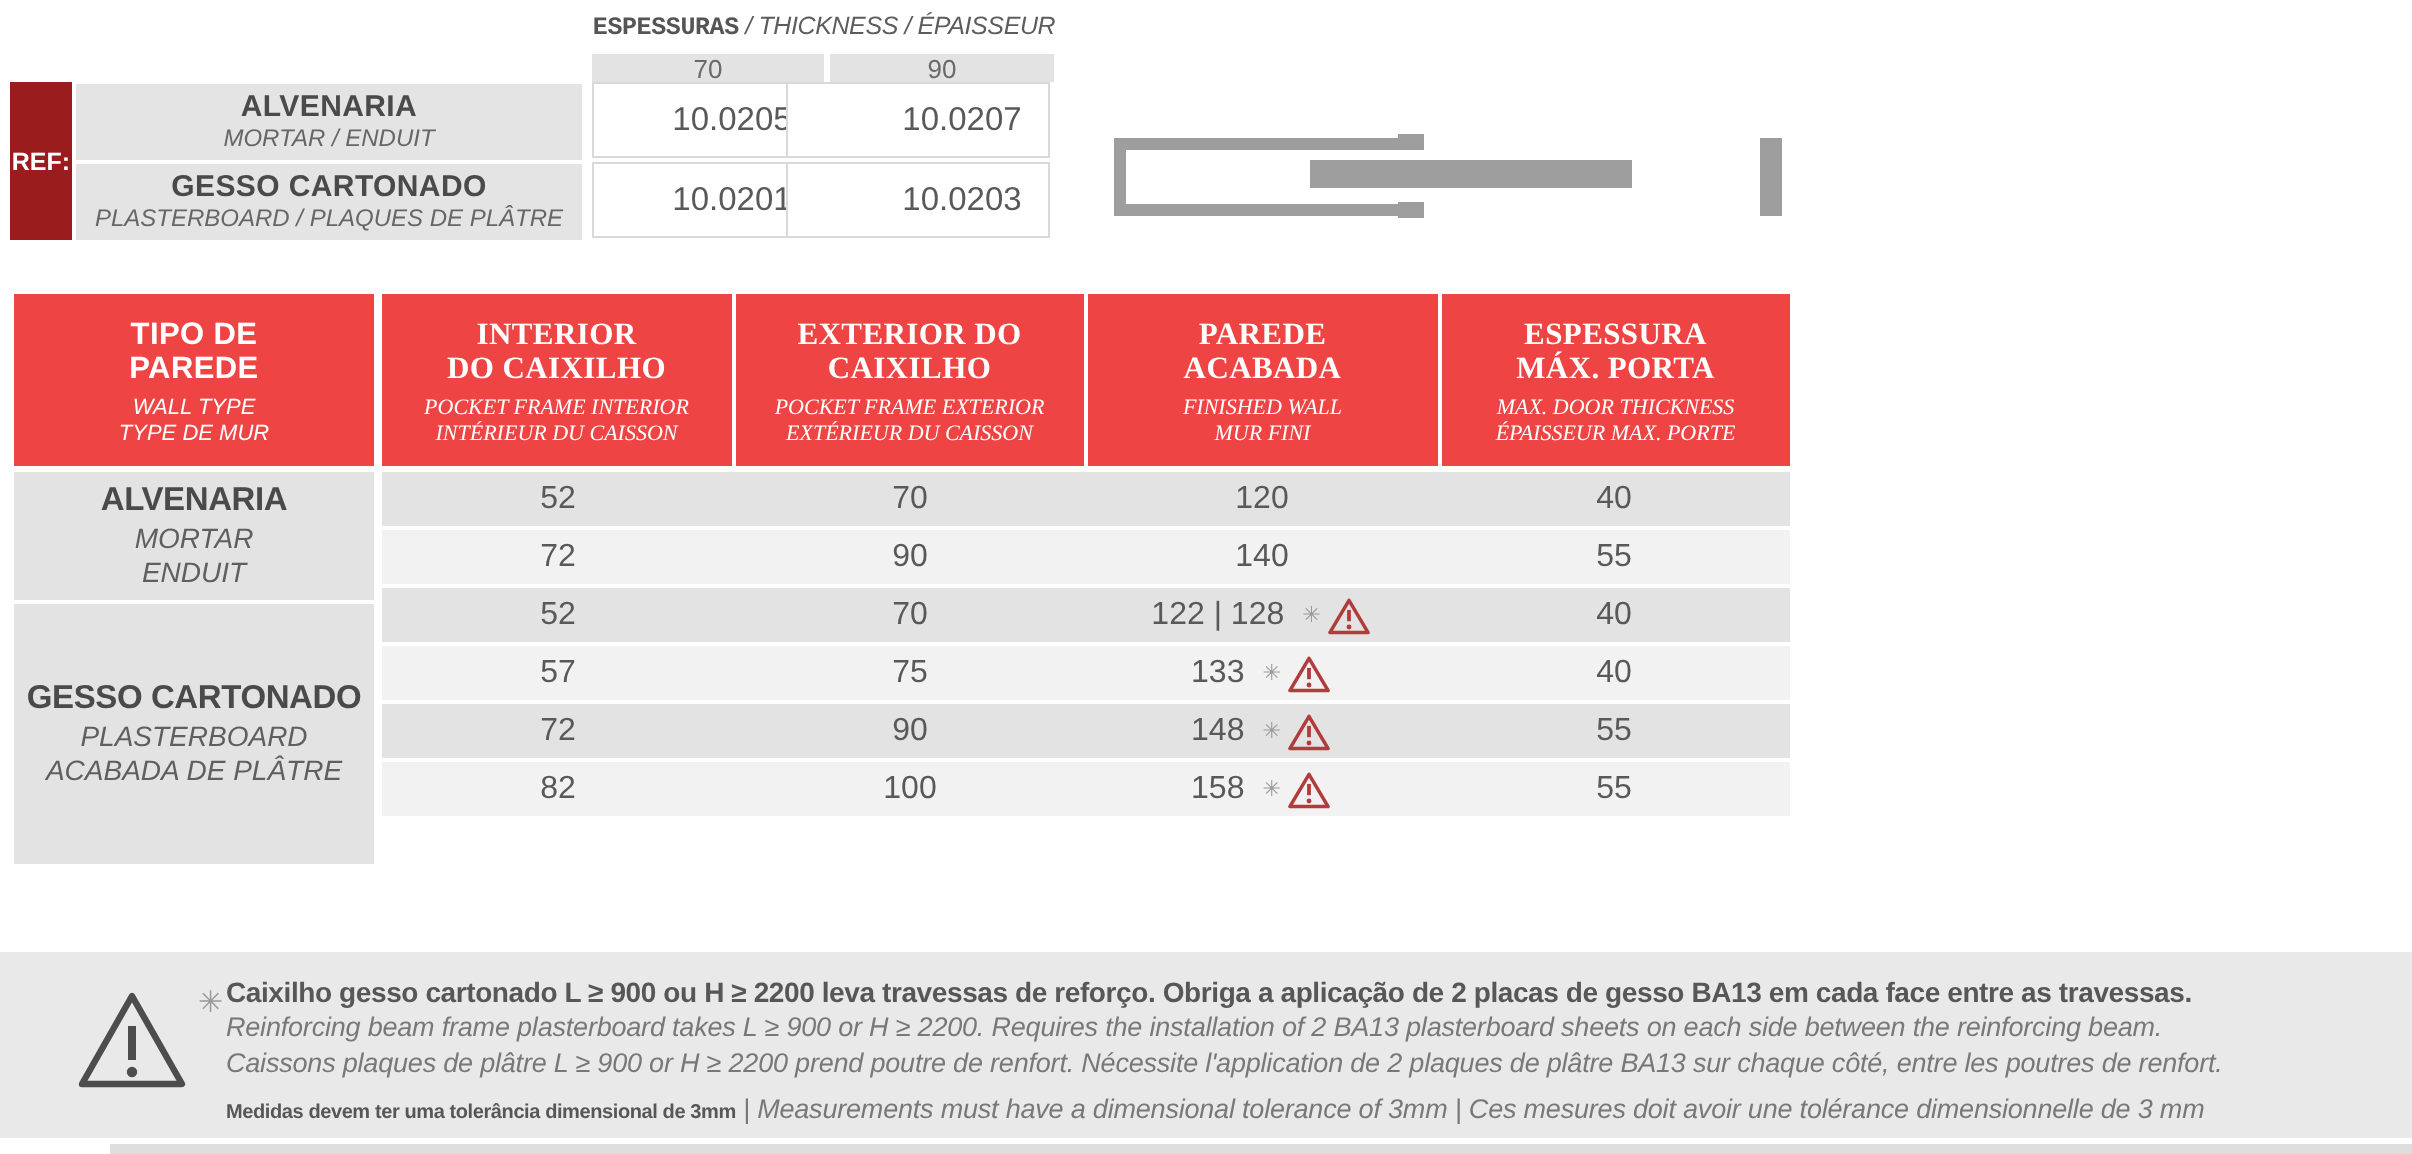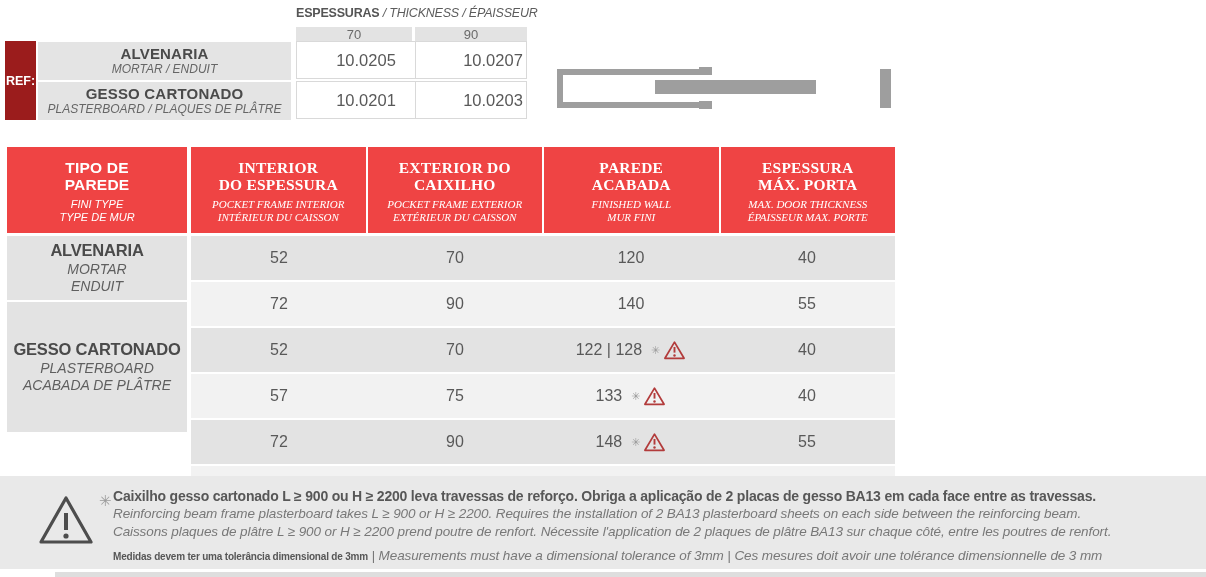--- a/index.html
+++ b/index.html
@@ -3,36 +3,36 @@
 <meta charset="utf-8">
 <style>
   * { margin:0; padding:0; box-sizing:border-box; }
   html,body { width:1206px; height:577px; background:#ffffff; overflow:hidden;
     font-family:"Liberation Sans", sans-serif; }
   body { position:relative; }
 
   
   .ref-title { position:absolute; left:296px; top:6px; width:232px; height:17px;
     text-align:center; font-size:12.5px; color:#555; white-space:nowrap; letter-spacing:-0.2px; }
-  .ref-title .b { font-weight:bold; }
+  .ref-title .b { font-weight:bold;font-family:Liberation Mono, monospace; }
   .ref-title .i { font-style:italic; color:#5c5c5c; }
   .thk-head { position:absolute; top:27px; height:14px; background:#e3e3e3;
     display:flex; align-items:center; justify-content:center; font-size:13px; color:#6a6a6a; }
   .thk-70 { left:296px; width:116px; }
   .thk-90 { left:415px; width:112px; }
   .ref-badge { position:absolute; left:5px; top:41px; width:31px; height:79px; background:#9b1c1c;
     color:#fff; font-weight:bold; font-size:12.5px; display:flex; align-items:center; justify-content:center; }
   .ref-label-cell { position:absolute; left:38px; width:253px; height:38px; background:#e4e4e4;
     display:flex; flex-direction:column; align-items:center; justify-content:center; line-height:1.15; }
   .ref-label-cell .nm { font-weight:bold; font-size:15px; color:#4a4a4a; letter-spacing:0.2px; }
   .ref-label-cell .sb { font-style:italic; font-size:12px; color:#666; }
   .ref-row1 { top:42px; } .ref-row2 { top:82px; }
   .ref-code-cell { position:absolute; height:38px; background:#fff; border:1px solid #d9d9d9;
     display:flex; align-items:center; justify-content:center; font-size:16.5px; color:#595959; }
-  .rc-a { left:296px; width:140px; } .rc-b { left:415px; width:112px;padding-left:44px; }
+  .rc-a { left:296px; width:140px; } .rc-b { left:393px; width:132px;padding-left:44px; }
 
   
   .dg { position:absolute; background:#9e9e9e; }
 
   
   #spec { position:absolute; left:7px; top:147px; width:888px; }
   .spec-titlebar { height:26px; background:#9a9a9a; color:#fff; display:flex;
     align-items:center; justify-content:center; font-size:16.5px; letter-spacing:0.3px; margin-bottom:3px; }
   .spec-titlebar .b { font-weight:bold; }
   .spec-titlebar .i { font-style:italic; }
@@ -48,21 +48,21 @@
 
   .spec-body { display:flex; }
   .groups-col { flex:0 0 180px; margin-right:4px; }
   .group-cell { background:#e3e3e3; display:flex; flex-direction:column; align-items:center;
     justify-content:center; text-align:center; line-height:1.2; }
   .group-1 { height:64px; margin-bottom:2px; }
   .group-2 { height:130px; }
   .group-cell .nm { font-weight:bold; font-size:16.5px; color:#4a4a4a; letter-spacing:-0.2px; }
   .group-cell .sb { font-style:italic; font-size:14px; color:#5f5f5f; }
   .rows-col { flex:1; display:flex; flex-direction:column; }
-  .drow { height:44px; margin-bottom:2px; display:flex; }
+  .drow { height:27px; margin-bottom:2px; display:flex; }
   .drow:last-child { margin-bottom:0; }
   .drow.dark { background:#e3e3e3; } .drow.light { background:#f2f2f2; }
   .dcell { flex:1; display:flex; align-items:center; justify-content:center;
     font-size:16px; color:#595959; }
   .mark { display:inline-flex; align-items:center; margin-left:9px; }
   .mark .ast { font-size:11px; color:#9a9a9a; margin-right:3px; }
   .warn-svg { width:23px; height:20px; }
 
   
   #notes { position:absolute; left:0; top:476px; width:1206px; height:93px; background:#e9e9e9; }
@@ -111,27 +111,27 @@
   <div class="dg" style="left:655px; top:80px;  width:161px; height:14px;"></div>
   <div class="dg" style="left:880px; top:69px;  width:11px;  height:39px;"></div>
 </div>
 
 <div id="spec">
 
   <div class="spec-header">
     <div class="sh-cell sh-first">
       <span class="t">TIPO DE</span>
       <span class="t">PAREDE</span>
-      <span class="s first-sub">FINI TYPE</span>
+      <span class="s first-sub">WALL TYPE</span>
       <span class="s">TYPE DE MUR</span>
     </div>
     <div class="sh-rest">
       <div class="sh-cell">
         <span class="t">INTERIOR</span>
-        <span class="t">DO ESPESSURA</span>
+        <span class="t">DO CAIXILHO</span>
         <span class="s first-sub">POCKET FRAME INTERIOR</span>
         <span class="s">INTÉRIEUR DU CAISSON</span>
       </div>
       <div class="sh-cell">
         <span class="t">EXTERIOR DO</span>
         <span class="t">CAIXILHO</span>
         <span class="s first-sub">POCKET FRAME EXTERIOR</span>
         <span class="s">EXTÉRIEUR DU CAISSON</span>
       </div>
       <div class="sh-cell">

